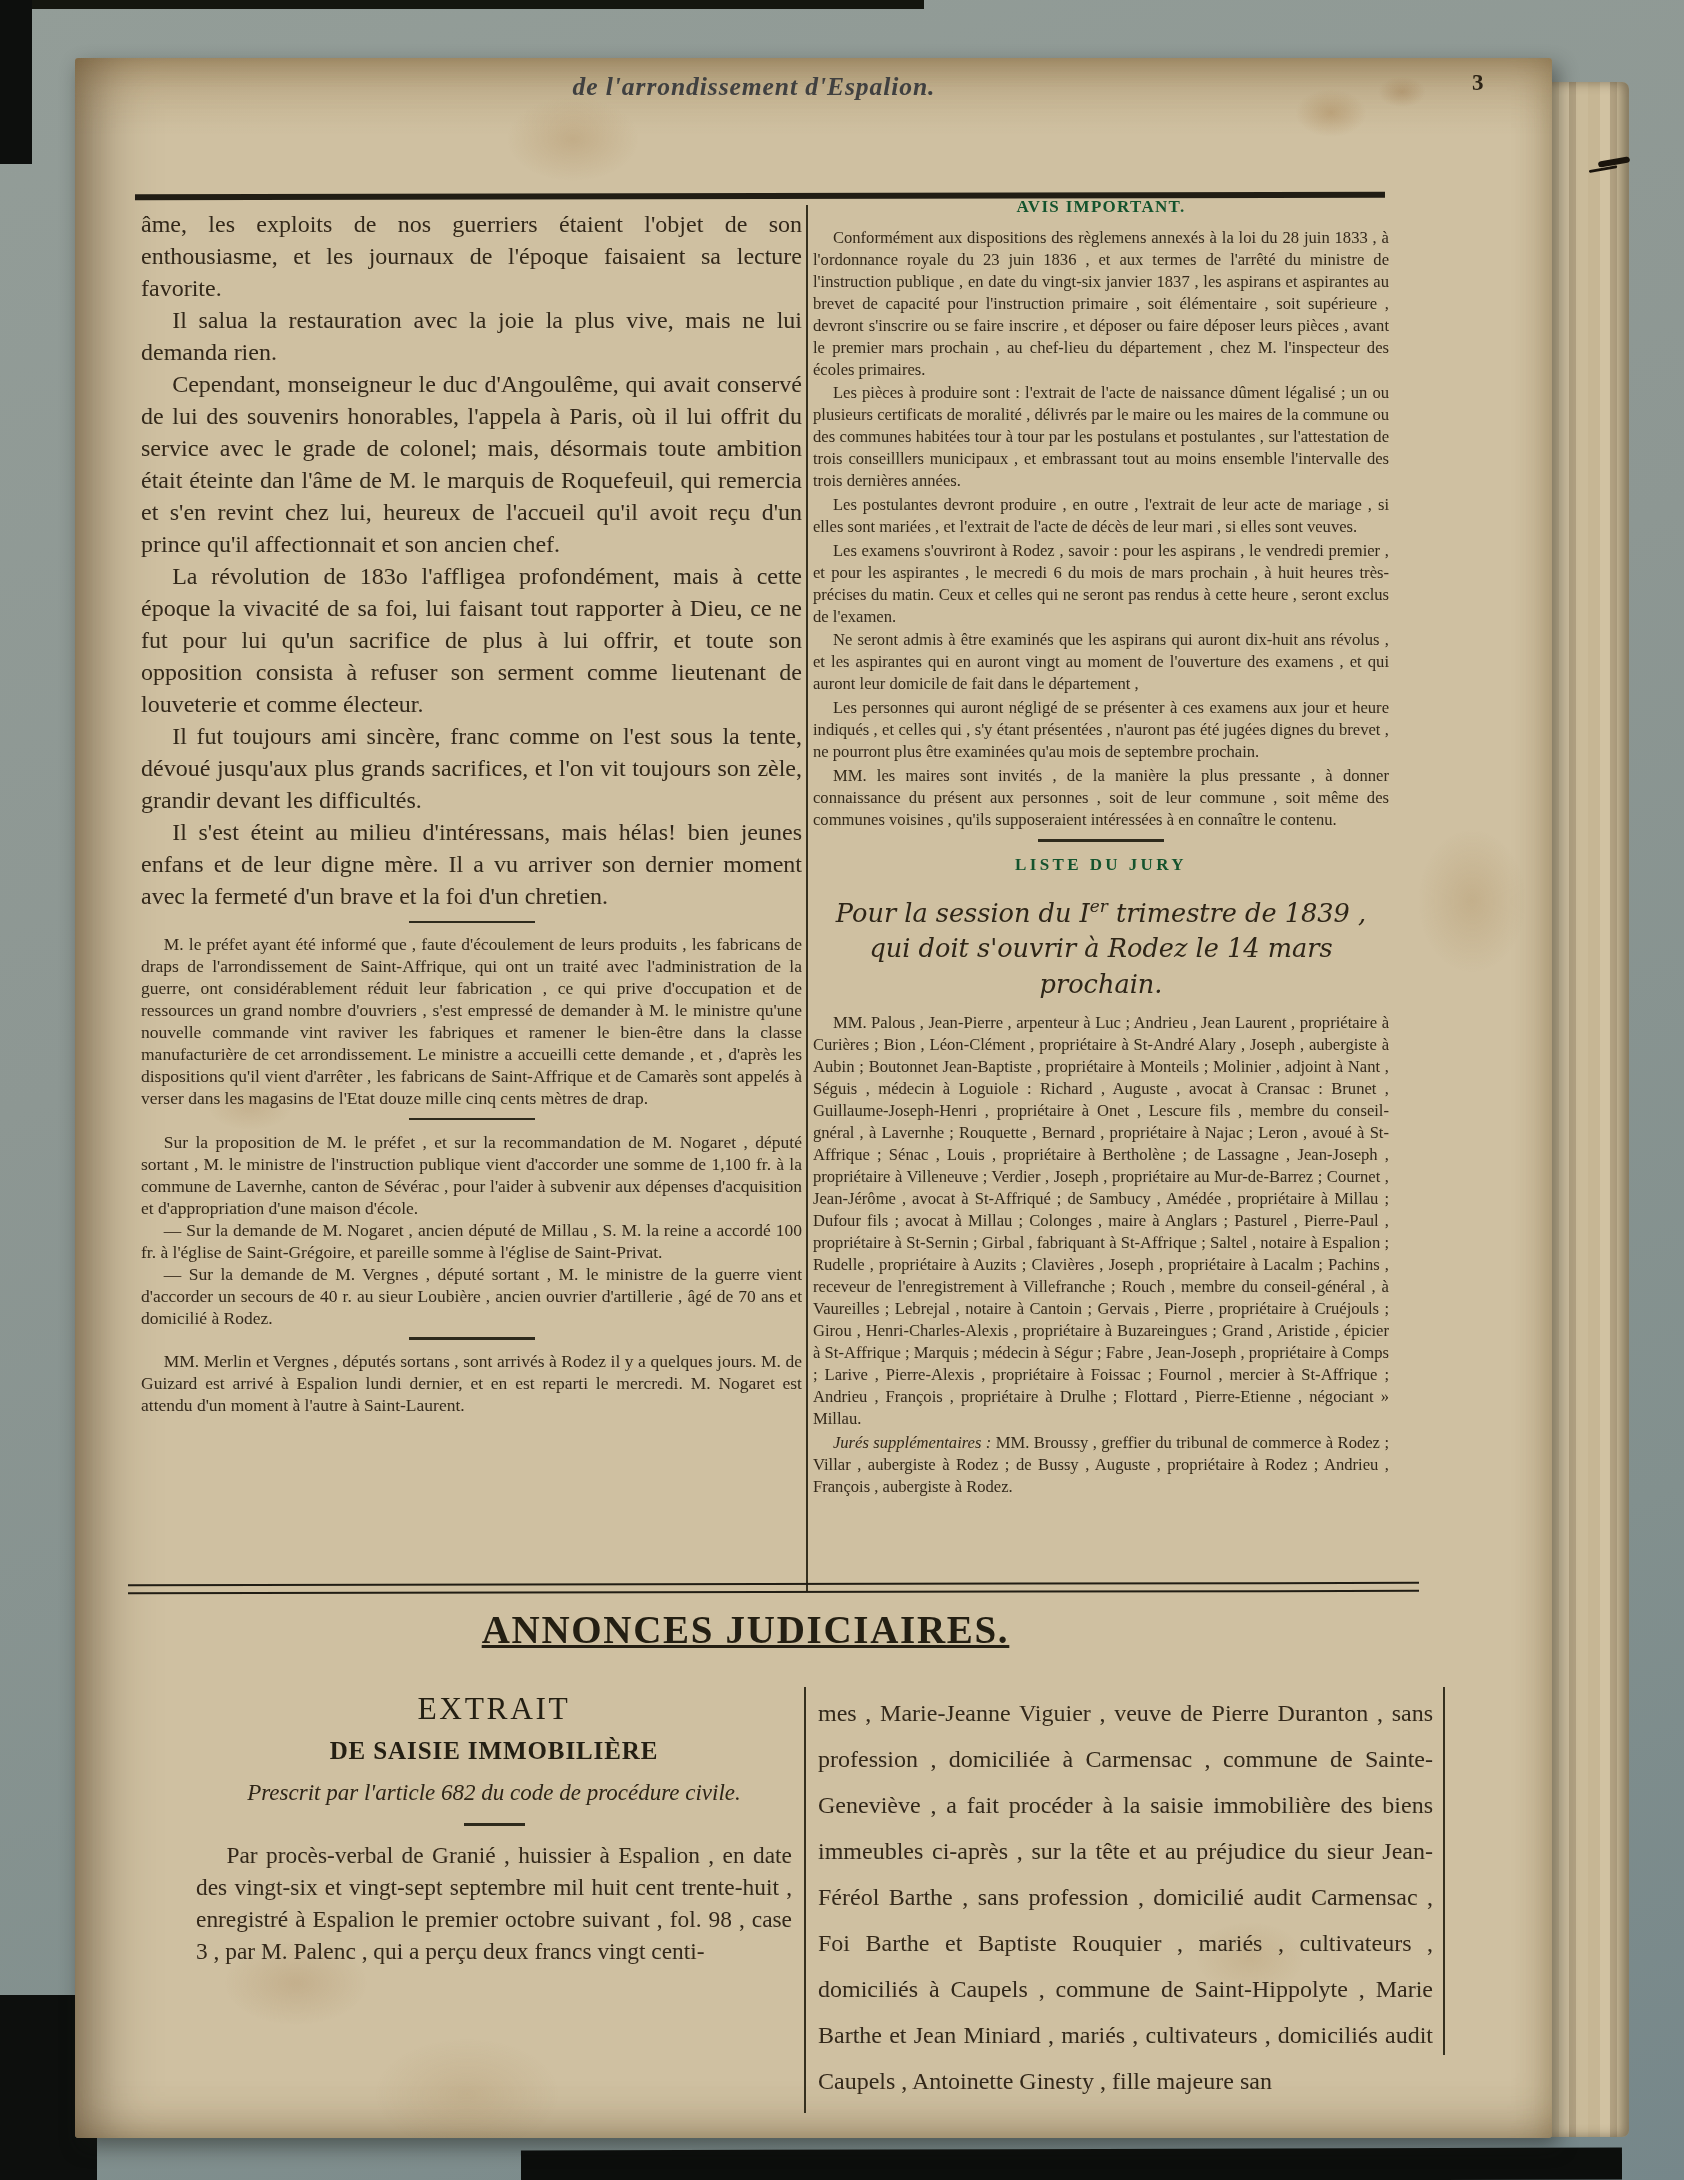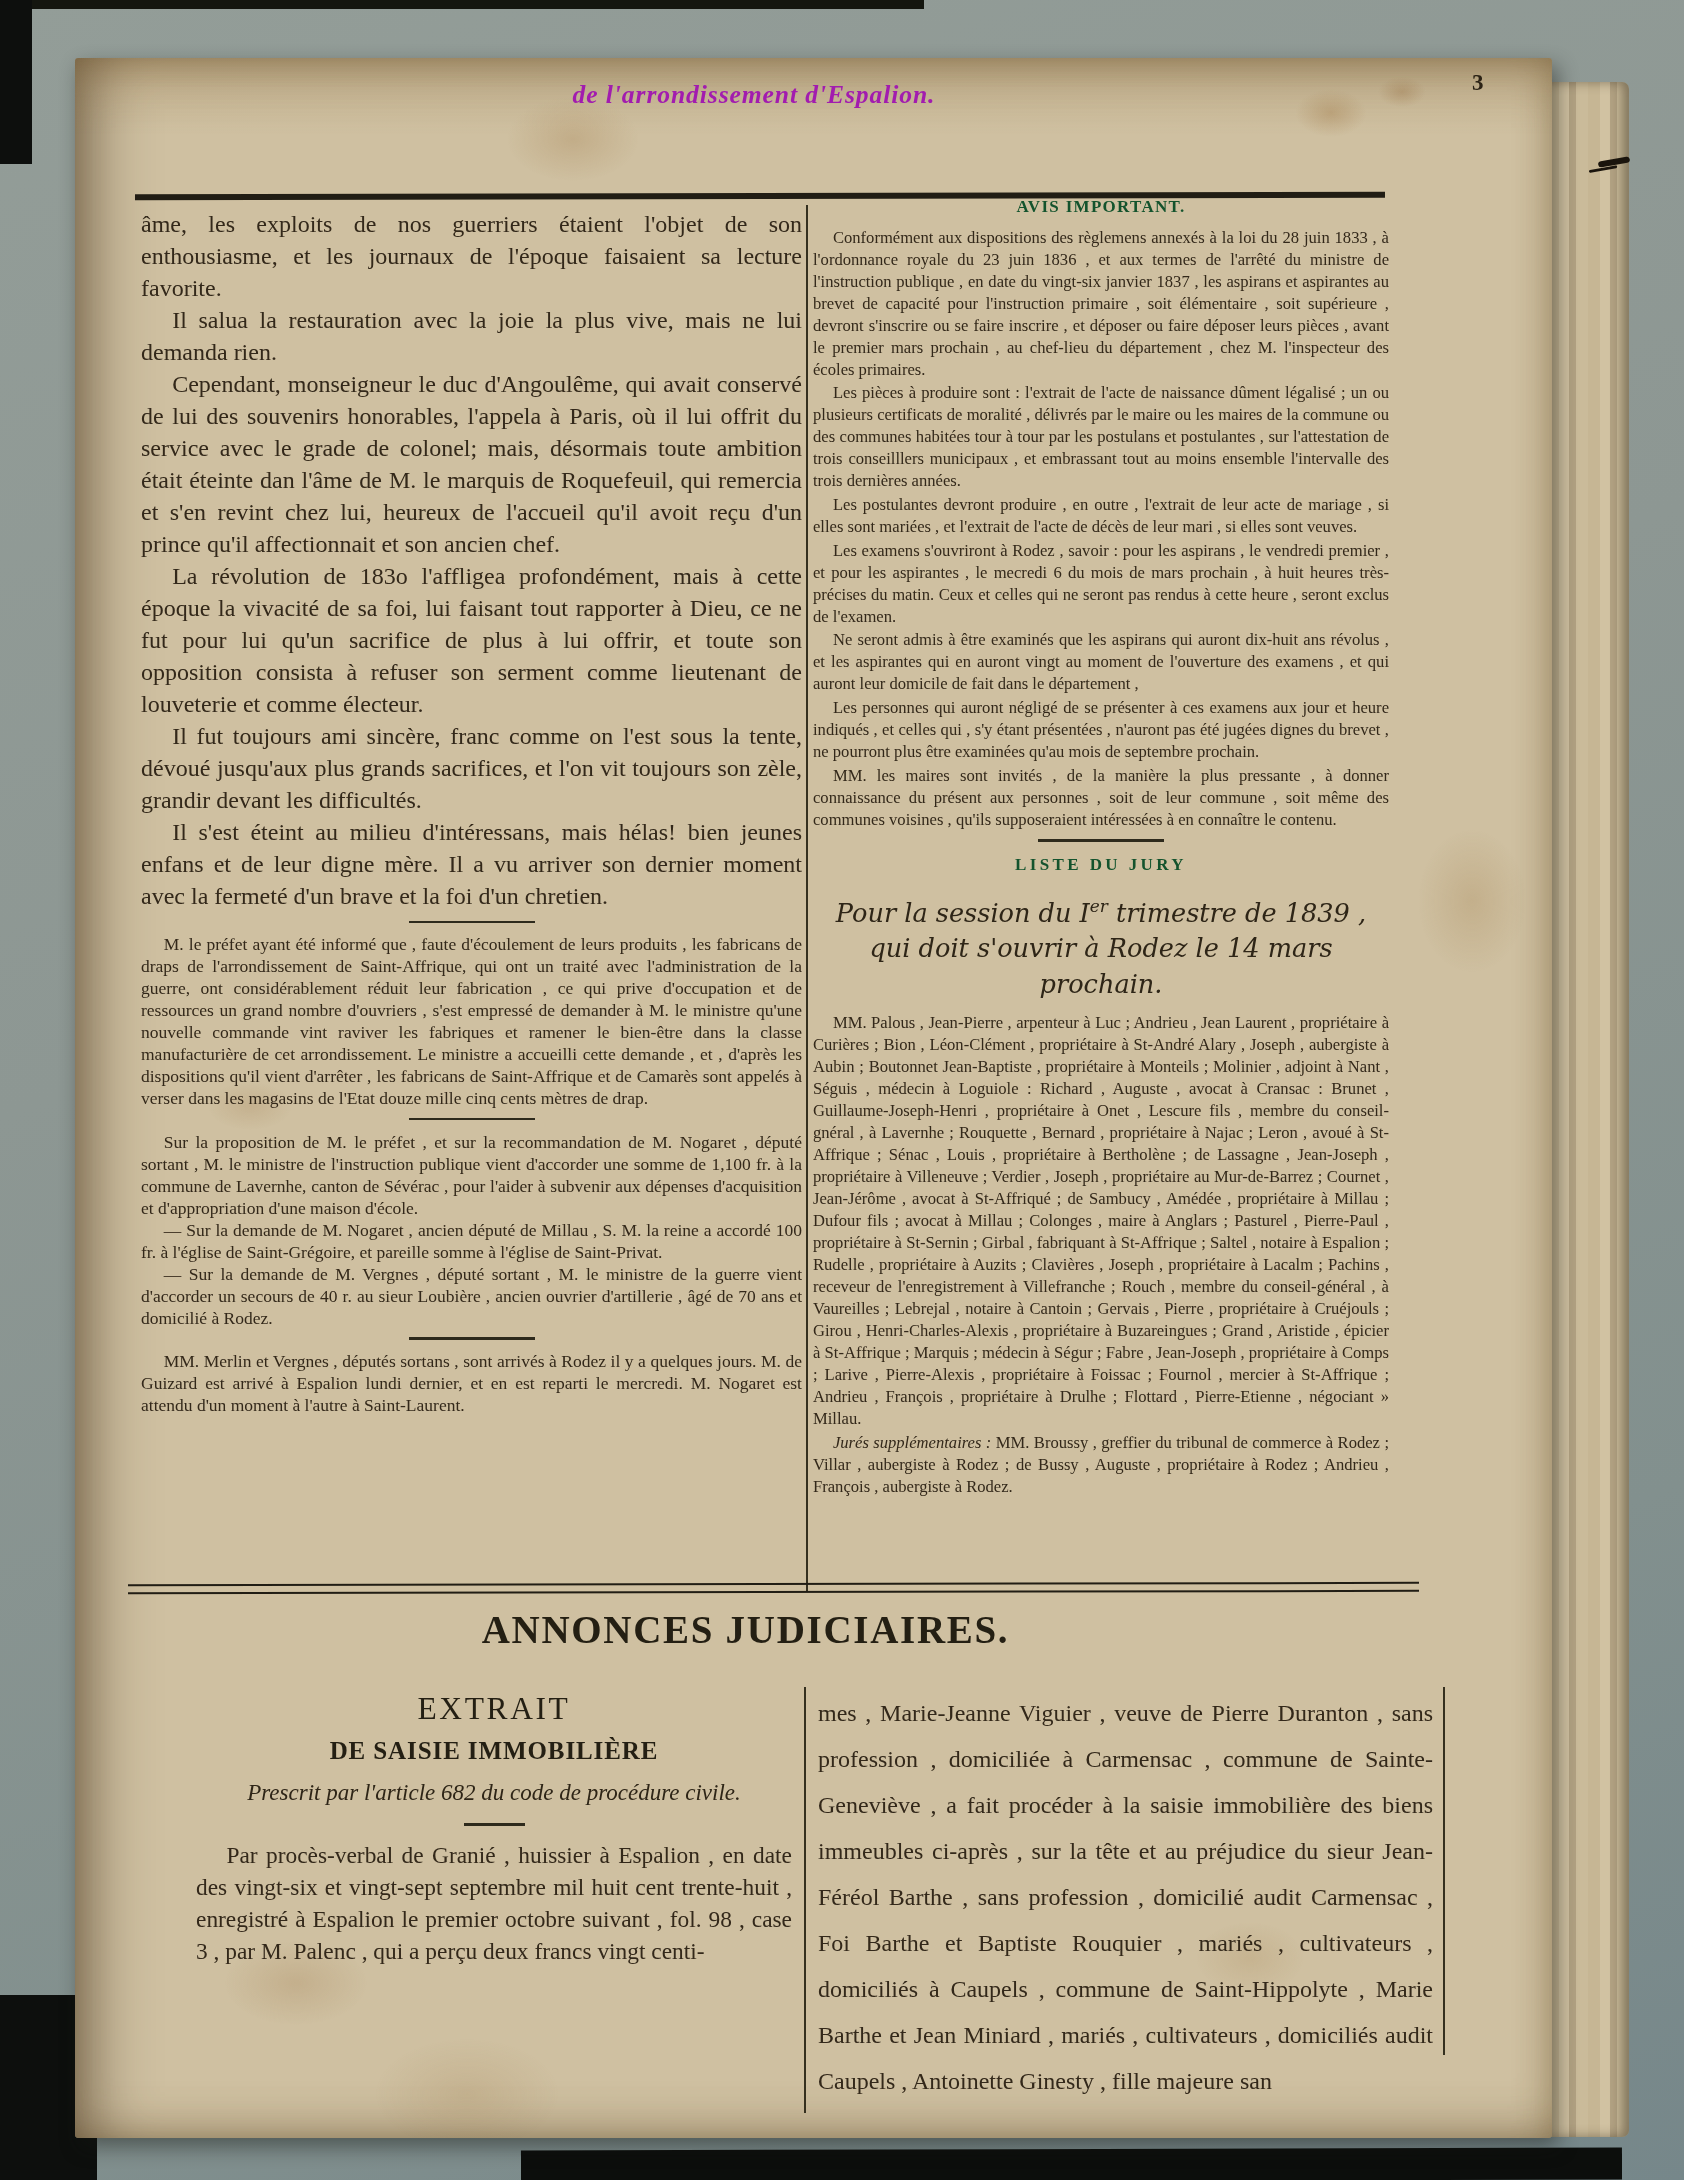--- a/index.html
+++ b/index.html
@@ -49,38 +49,38 @@
   .vrule{position:absolute;width:1.7px;background:#35301f;}
   .vrule-top{left:731px;top:147px;height:1387px;}
   .vrule-bm{left:729px;top:1629px;height:426px;}
   .vrule-br{left:1368px;top:1629px;height:368px;}
   .rule-short{width:126px;height:2.6px;background:#2e2a1c;margin:8.5px auto 10.2px auto;}
   .rule-tiny{width:61px;height:2.6px;background:#2e2a1c;margin:13.6px auto;}
   .double-rule{position:absolute;left:53px;top:1525px;width:1291px;height:6px;
     border-top:2.6px solid #211d14;border-bottom:2.6px solid #211d14;transform:rotate(-0.1deg);}
   
   .ink{color:#33281a;}
-  .running-head{position:absolute;left:0;right:119px;top:22px;text-align:center;
-    font-style:italic;font-weight:bold;font-size:25.6px;color:#a21caf;letter-spacing:0.9px;}
+  .running-head{position:absolute;left:0;right:119px;top:14px;text-align:center;
+    font-style:italic;font-weight:bold;font-size:25.6px;color:#404040;letter-spacing:0.9px;}
   .pagenum{position:absolute;left:1397px;top:12px;font-size:23px;font-weight:bold;color:#2c2316;}
   .col{position:absolute;text-align:justify;}
   .col-left{left:66px;top:150px;width:661px;font-size:24px;line-height:32px;}
   .col-left p{margin:0;text-indent:1.3em;}
   .col-left p.noindent{text-indent:0;}
   .smalltxt{font-size:17.5px;line-height:22px;}
   .col-right{left:738px;top:138px;width:576px;font-size:16.6px;line-height:22px;}
   .col-right p{margin:0 0 1.7px 0;text-indent:1.2em;}
   .sec-head{text-align:center;font-weight:bold;font-size:17px;letter-spacing:1.3px;
     text-indent:0!important;margin:0 0 8.5px 0!important;color:#14532d;}
   .jury-head{letter-spacing:3.4px;margin-top:12px!important;}
   .jury-sub{font-style:italic;font-size:25.6px;line-height:36px;text-align:center;text-indent:0!important;
     margin:12px 0 10.2px 0!important;color:#2e2517;font-family:"DejaVu Serif",serif;}
   .jury-sub sup{font-size:17px;}
   .annonces-title{position:absolute;left:0;right:136px;top:1549px;text-align:center;
-    font-weight:bold;font-size:39px;letter-spacing:1.7px;color:#241f13;}
+    font-weight:bold;font-size:39px;letter-spacing:1.7px;color:#241f13;text-decoration:underline;}
   .col-bl{left:121px;top:1635px;width:596px;font-size:23.4px;line-height:32px;}
   .col-br{left:743px;top:1632px;width:615px;font-size:24px;line-height:46px;}
   .extrait-h1{text-align:center;font-weight:normal;font-size:31.5px;letter-spacing:2.6px;margin:0;color:#241f13;}
   .extrait-h2{text-align:center;font-weight:bold;font-size:25px;letter-spacing:0.9px;margin:10.2px 0 0 0;color:#241f13;}
   .extrait-sub{text-align:center;font-style:italic;font-size:23px;line-height:34px;margin:8.5px 0 0 0;
     font-family:Liberation Serif, serif;color:#2e2517;}
   .body-p{margin:0;text-indent:1.3em;text-align:justify;}
   .body-p.noindent{text-indent:0;}
   .ital{font-style:italic;}
 </style>

